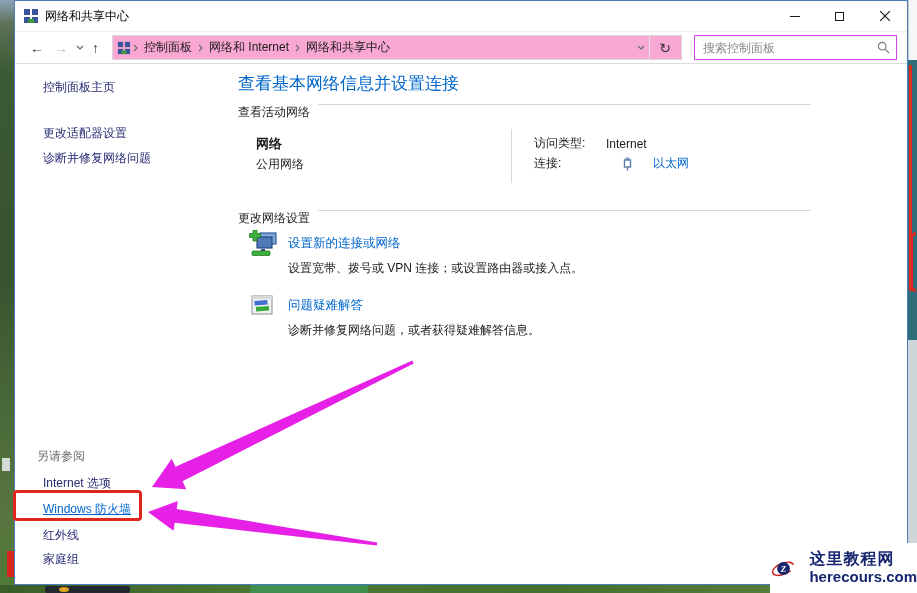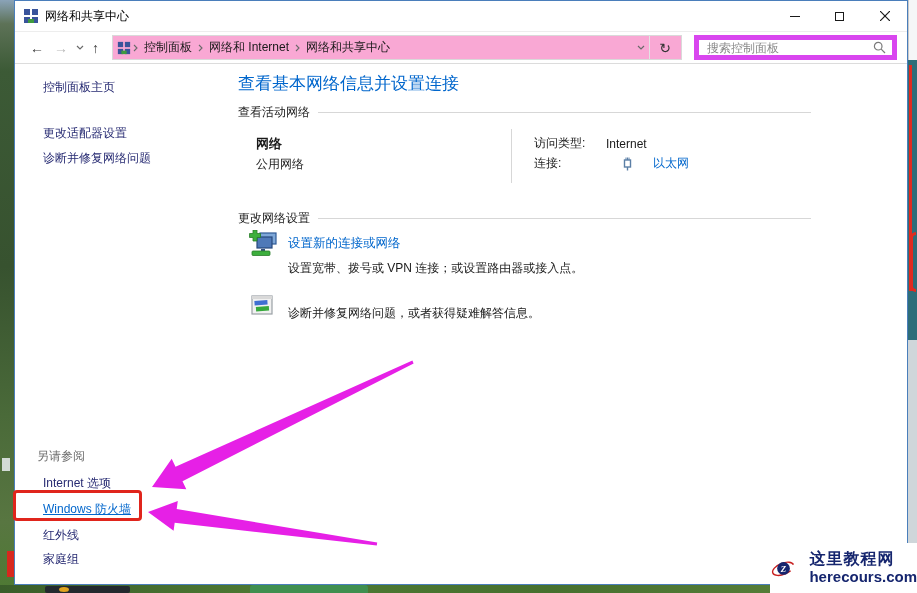--- a/index.html
+++ b/index.html
@@ -47,36 +47,36 @@
     flex:1; height:25px; margin-left:8px; border:1px solid #d9d9d9; background:#f9a8d4;
     display:flex; align-items:center; padding:0 2px 0 4px; box-sizing:border-box;
   }
   .crumbs{display:flex; align-items:center; flex:1; overflow:hidden;}
   .crumb{font-size:12px; color:#1a1a1a; padding:0 4px; white-space:nowrap;}
   .crumb-sep{display:flex; align-items:center; padding:0 2px;}
   .addr-right{display:flex; align-items:center;}
   .addr-divider{width:1px; height:23px; background:#e3e3e3; margin:0 1px;}
   .refresh-btn{font-size:14px; color:#333; padding:0 8px;}
   .searchbox{
-    width:203px; height:25px; margin-left:12px; border:5px solid #d946ef; background:#fff;
+    width:203px; height:25px; margin-left:12px; border:1px solid #d946ef; background:#fff;
     display:flex; align-items:center; box-sizing:border-box; padding:0 6px;
   }
   .searchbox input{
     flex:1; border:none; outline:none; font-size:12px; color:#444; min-width:0;
     font-family:"Liberation Sans","DejaVu Sans",sans-serif; background:transparent;
   }
   .searchbox input::placeholder{color:#8a8a8a; opacity:1;}
   
   .sidebar{position:absolute; left:0; top:62px; width:216px; bottom:0;}
   .side-link{position:absolute; left:28px; font-size:12px; color:#262a72; cursor:pointer; white-space:nowrap;}
   .side-header{position:absolute; left:22px; font-size:12px; color:#6d6d6d; white-space:nowrap;}
   .side-link.fw{color:#0066cc; text-decoration:underline;}
   .main{position:absolute; left:216px; top:62px; right:0; bottom:0;}
   .page-heading{position:absolute; left:7px; top:9px; font-size:17px; color:#0066cc; white-space:nowrap;}
-  .section-row{position:absolute; left:7px; right:96px; display:flex; align-items:center;}
+  .section-row{position:absolute; left:7px; right:96px; display:flex; align-items:flex-start;}
   .section-label{font-size:12px; color:#1a1a1a; white-space:nowrap;}
   .section-rule{flex:1; height:1px; background:#d7d7d7; margin-left:8px;}
   .an-name{position:absolute; left:25px; top:72px; font-size:13px; font-weight:bold; color:#1a1a1a;}
   .an-profile{position:absolute; left:25px; top:93px; font-size:12px; color:#1a1a1a;}
   .an-vline{position:absolute; left:280px; top:66px; width:1px; height:54px; background:#d7d7d7;}
   .an-row1{position:absolute; left:303px; top:72px; font-size:12px; color:#1a1a1a; display:flex; align-items:center;}
   .an-row2{position:absolute; left:303px; top:92px; font-size:12px; color:#1a1a1a; display:flex; align-items:center;gap:16px;}
   .an-label{display:inline-block; width:72px;}
   .an-link{color:#0066cc; margin-left:4px; cursor:pointer;}
   .cs-item-link{font-size:12.5px; color:#0066cc; cursor:pointer;}
@@ -262,20 +262,21 @@
         <div class="cs-item-desc">设置宽带、拨号或 VPN 连接；或设置路由器或接入点。</div>
       </div>
 
       <svg class="cs-icon2" width="23" height="23" viewBox="0 0 23 23">
         <rect x="1" y="2" width="20" height="18" fill="#f1f1f1" stroke="#9aa0a6" stroke-width="1.2"></rect>
         <rect x="1" y="2" width="20" height="3" fill="#d9d9d9"></rect>
         <rect x="3.5" y="6.5" width="13" height="4.5" fill="#3f6fd1" transform="rotate(-4 10 9)"></rect>
         <rect x="5" y="12.5" width="13" height="4.5" fill="#37a93c" transform="rotate(-4 11 15)"></rect>
       </svg>
       <div class="cs-item2">
+        <div class="cs-item-link">问题疑难解答</div>
         <div class="cs-item-desc">诊断并修复网络问题，或者获得疑难解答信息。</div>
       </div>
     </div>
   </div>
 
   <div class="highlight-box"></div>
 
   <svg id="arrows">
     <polygon fill="#e620e6" points="412.4,360.6 175.5,466.8 171.7,458.7 152,487 186.3,489.3 182.5,481.2 413.6,363.4"></polygon>
     <polygon fill="#e620e6" points="377.2,542.5 176.7,509.0 177.8,501.0 148,512 173.6,530.8 174.7,522.8 376.8,545.5"></polygon>

